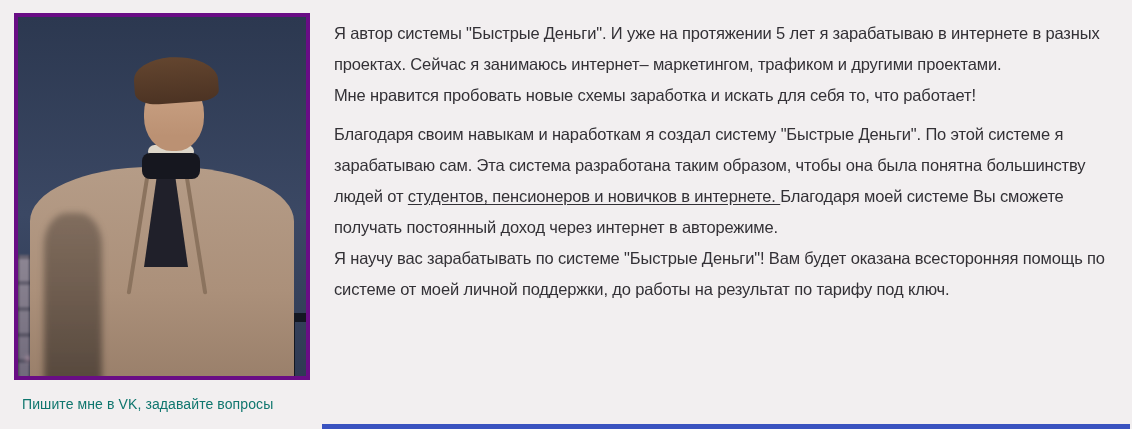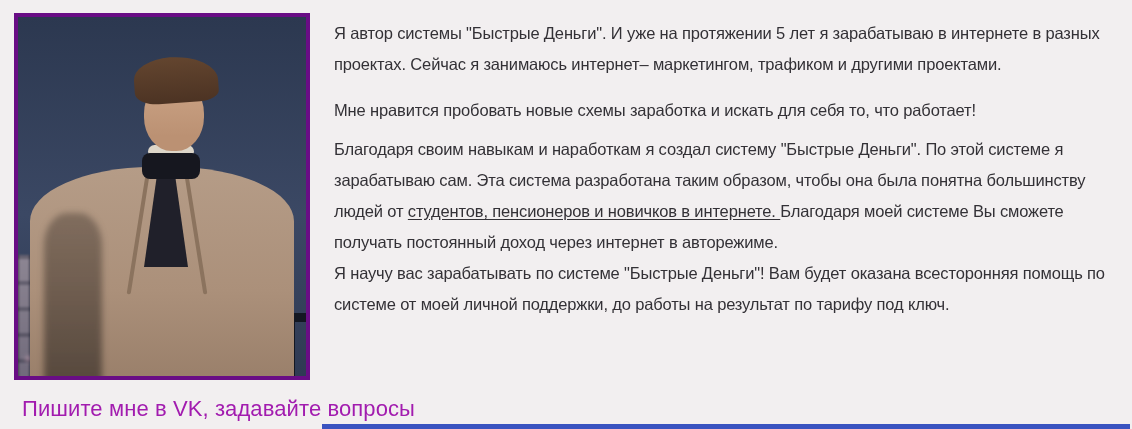--- a/index.html
+++ b/index.html
@@ -78,37 +78,37 @@
   }
   .hair {
     left:116px; top:40px; width:84px; height:46px;
     background:linear-gradient(180deg,#63452f 0%,#4c3323 100%);
     border-radius:58% 72% 30% 36%;
     transform:rotate(-4deg);
   }
 
   .photo-caption {
     position:absolute; left:22px; top:396px;
-    font-size:22px; color:#a21caf; letter-spacing:.1px;
+    font-size:14px; color:#0f766e; letter-spacing:.1px;
     white-space:nowrap;
   }
 
   
   .intro-col { position:absolute; left:334px; top:0; width:794px; }
   .intro-heading {
     margin-top:77px;
     font-size:20px; line-height:24px; font-weight:bold;
     color:#1d57b5; letter-spacing:.2px;
   }
   .intro-col p {
     font-size:16.5px; line-height:31px;
     color:#333136; letter-spacing:-.15px;
   }
   .p1 { margin-top:18px; }
-  .p2 { margin-top:15px; }
+  .p2 { }
   .p3 { margin-top:8px; }
   .p4 { margin-top:0; }
   .ul-link { text-decoration:underline; text-underline-offset:2px; }
 
   
   .next-section-edge {
     position:absolute; left:322px; top:424px;
     width:808px; height:5px;
     background:#3a53c0;
   }

